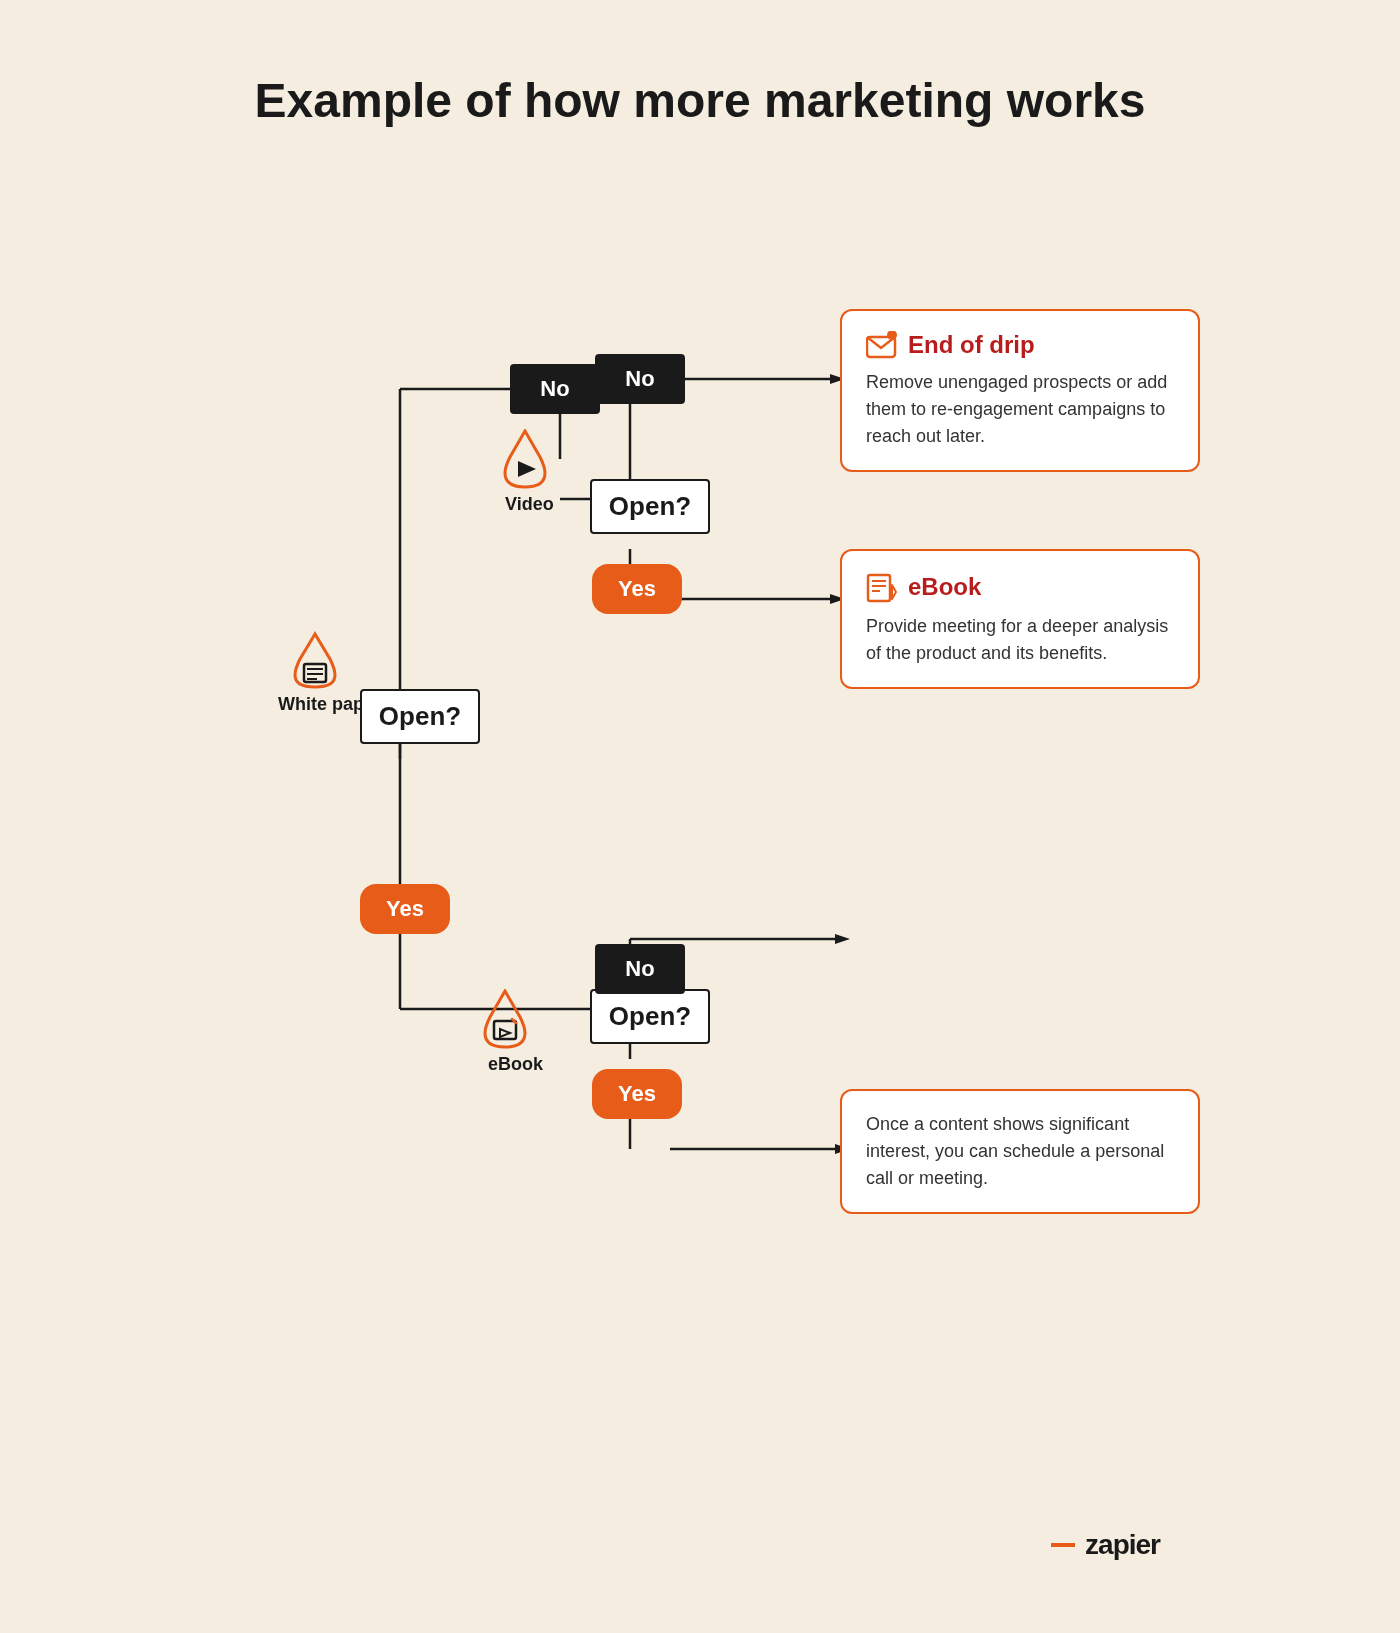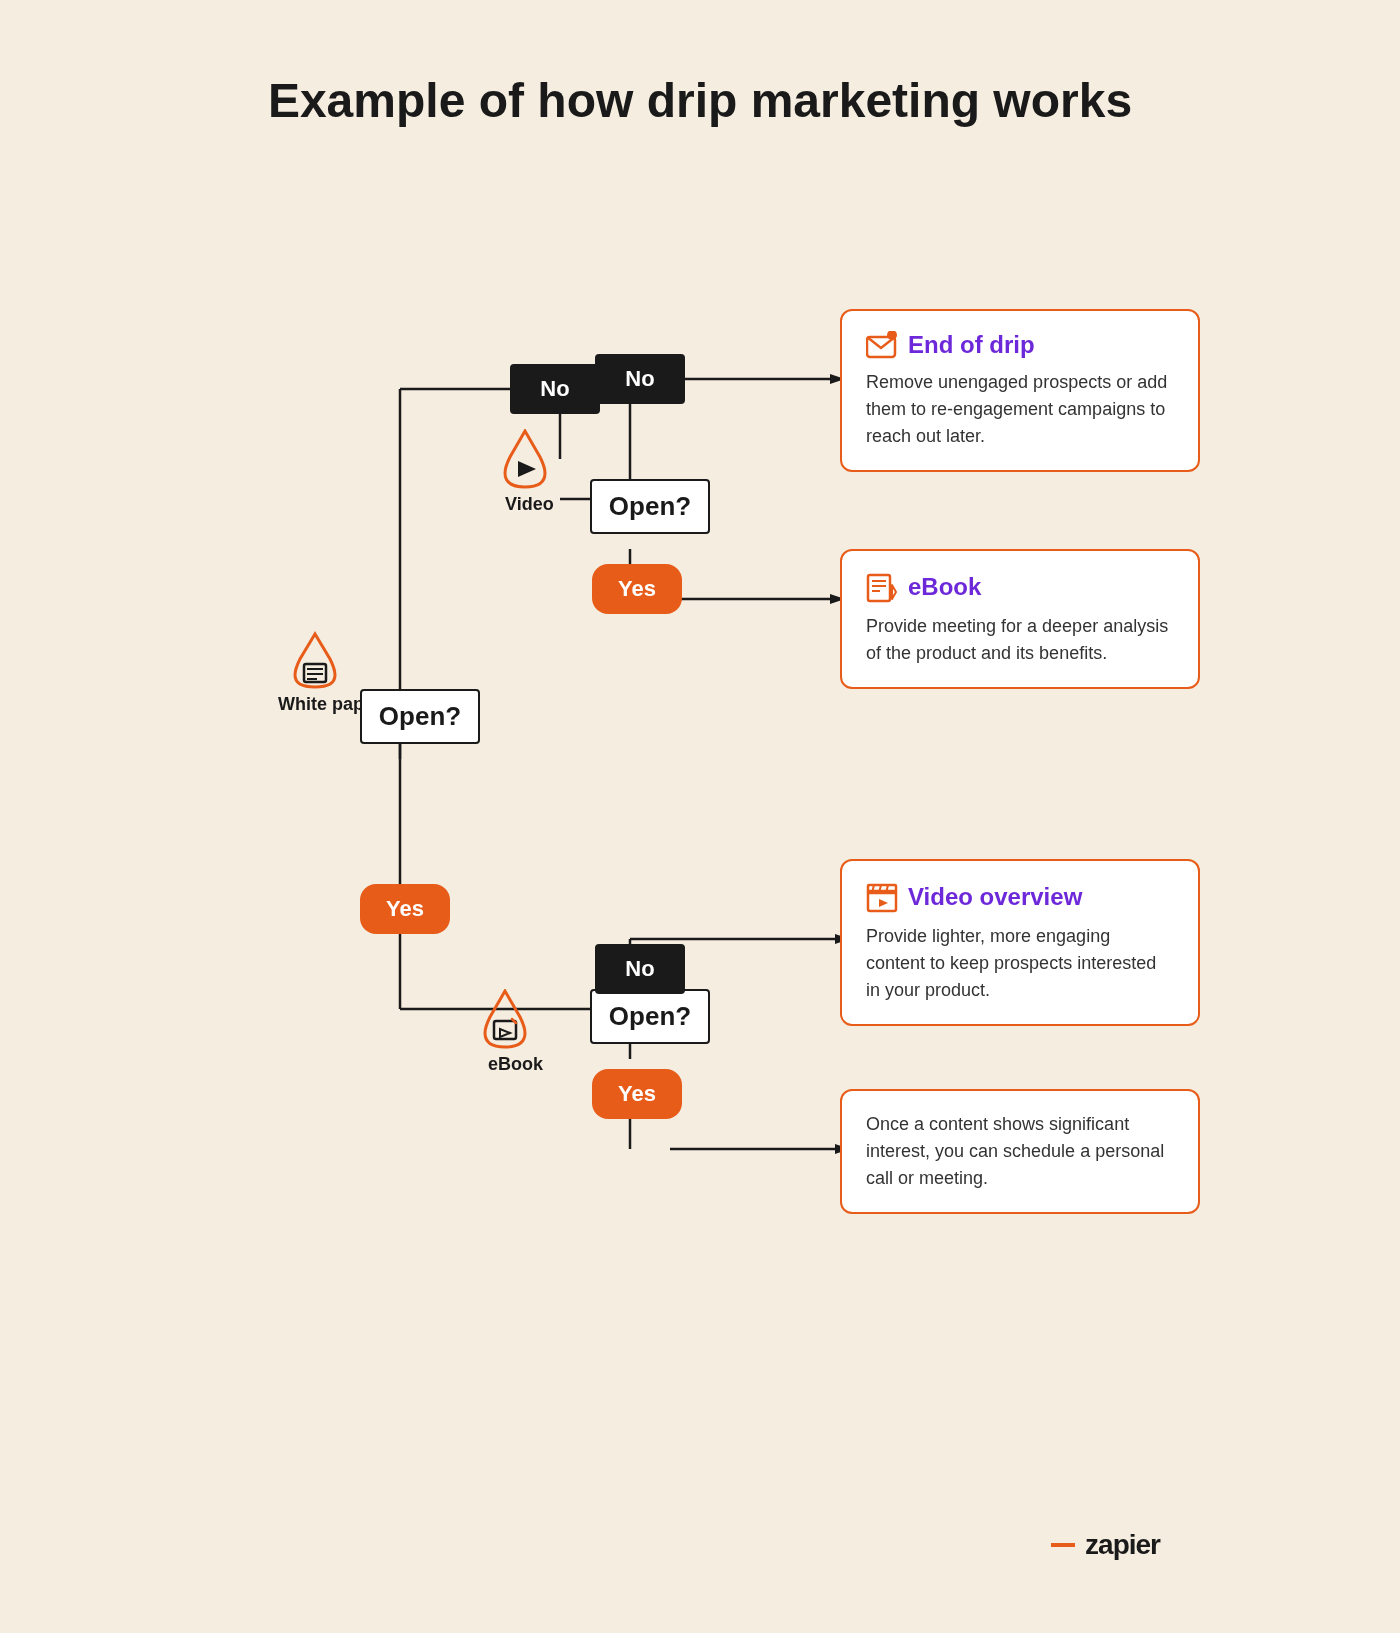--- a/index.html
+++ b/index.html
@@ -83,21 +83,21 @@
       position: absolute;
       background: #fff;
       border: 2.5px solid #e85c1a;
       border-radius: 12px;
       padding: 20px 24px;
       width: 360px;
     }
     .info-card-title {
       font-size: 24px;
       font-weight: 800;
-      color: #6d28d9;
+      color: #b91c1c;
       margin-bottom: 10px;
       display: flex;
       align-items: center;
       gap: 10px;
     }
     .info-card-text {
       font-size: 18px;
       color: #333;
       line-height: 1.5;
     }
@@ -129,21 +129,21 @@
       position: absolute;
       font-size: 18px;
       font-weight: 700;
       color: #1a1a1a;
     }
   </style>
 </head>
 <body>
 
 <div class="container">
-  <h1 class="main-title">Example of how drip marketing works</h1>
+  <h1 class="main-title">Example of how more marketing works</h1>
 
   <div class="flowchart">
 
     <svg class="flow-svg">
 
       <line x1="160" y1="530" x2="160" y2="570" stroke="#1a1a1a" stroke-width="2.5"></line>
 
       <line x1="160" y1="510" x2="160" y2="200" stroke="#1a1a1a" stroke-width="2.5"></line>
       <line x1="160" y1="200" x2="320" y2="200" stroke="#1a1a1a" stroke-width="2.5"></line>
 
@@ -267,35 +267,20 @@
           <line x1="6" y1="10" x2="20" y2="10" stroke="#e85c1a" stroke-width="2"></line>
           <line x1="6" y1="15" x2="20" y2="15" stroke="#e85c1a" stroke-width="2"></line>
           <line x1="6" y1="20" x2="14" y2="20" stroke="#e85c1a" stroke-width="2"></line>
           <polygon points="26,14 26,28 30,21" fill="none" stroke="#e85c1a" stroke-width="2" stroke-linejoin="round"></polygon>
         </svg>
         <span>eBook</span>
       </div>
       <div class="info-card-text">Provide meeting for a deeper analysis of the product and its benefits.</div>
     </div>
 
-    <div class="info-card" style="left:600px; top:670px;">
-      <div class="info-card-title">
-
-        <svg width="32" height="32" viewBox="0 0 32 32">
-          <rect x="2" y="10" width="28" height="20" rx="2" fill="none" stroke="#e85c1a" stroke-width="2.5"></rect>
-          <rect x="2" y="4" width="28" height="8" rx="1" fill="none" stroke="#e85c1a" stroke-width="2.5"></rect>
-          <line x1="8" y1="4" x2="6" y2="12" stroke="#e85c1a" stroke-width="2"></line>
-          <line x1="15" y1="4" x2="13" y2="12" stroke="#e85c1a" stroke-width="2"></line>
-          <line x1="22" y1="4" x2="20" y2="12" stroke="#e85c1a" stroke-width="2"></line>
-          <polygon points="13,18 13,26 22,22" fill="#e85c1a"></polygon>
-        </svg>
-        <span>Video overview</span>
-      </div>
-      <div class="info-card-text">Provide lighter, more engaging content to keep prospects interested in your product.</div>
-    </div>
 
     <div class="info-card" style="left:600px; top:900px;">
       <div class="info-card-text">Once a content shows significant interest, you can schedule a personal call or meeting.</div>
     </div>
 
   </div>
 
   <div class="zapier-logo">
     <span class="zapier-dash"></span>
     <span class="zapier-logo-text">zapier</span>

